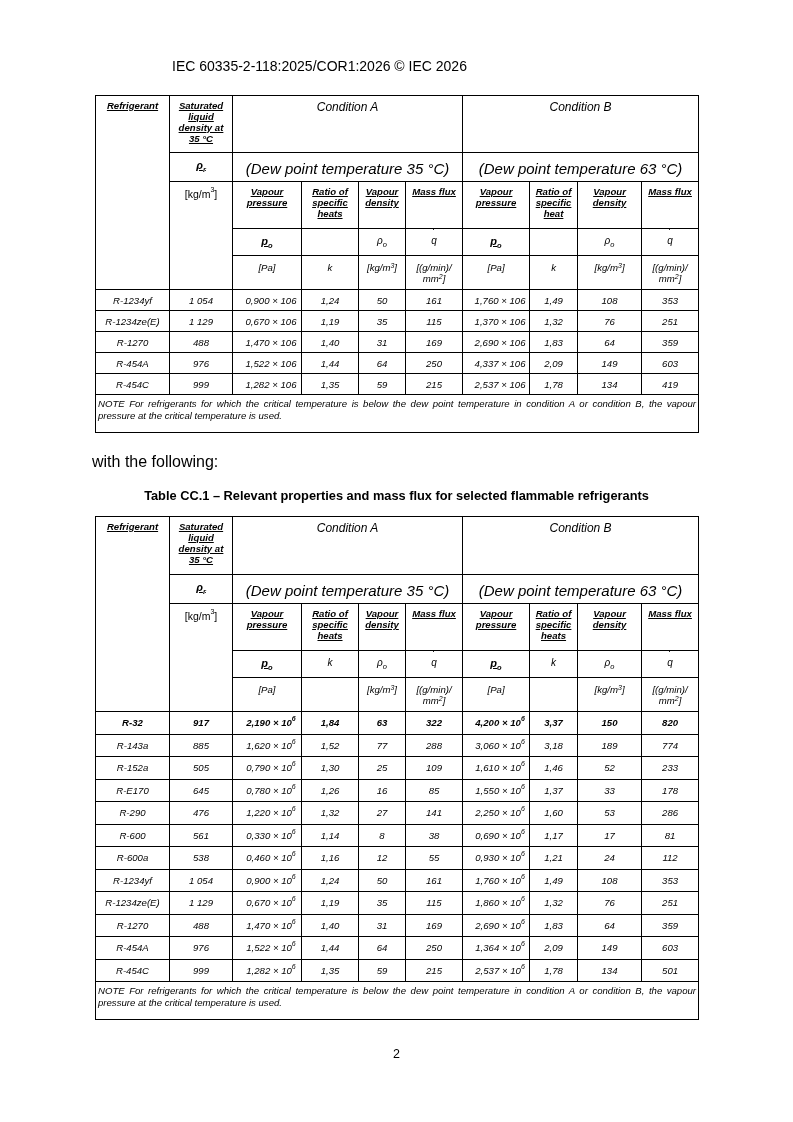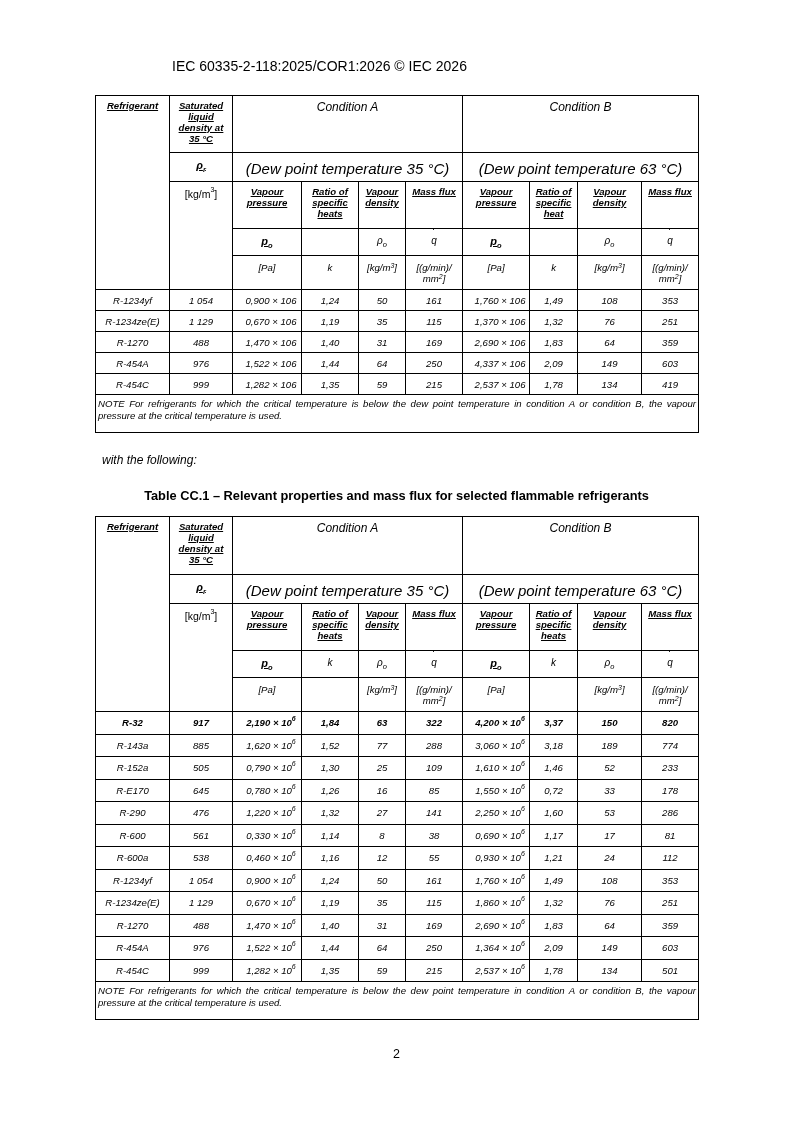--- a/index.html
+++ b/index.html
@@ -13,21 +13,21 @@
   .hdr { font-weight: bold; font-style: italic; line-height: 11px; padding-top: 4px !important; text-decoration: underline; }
   .sym { font-weight: bold; font-style: italic; font-size: 11px; padding-top: 6px !important; text-decoration: underline; }
   .symsm { font-style: italic; font-size: 10px; padding-top: 6px !important; }
   .unit { font-style: italic; padding-top: 6px !important; line-height: 11px; }
   .unitn { padding-top: 6px !important; font-size: 10.5px; }
   .dew { font-style: italic; padding-top: 7px !important; font-size: 15px; }
   .cond { font-weight: normal; font-style: italic; padding-top: 4px !important; font-size: 12px; margin-left: 32px; }
   .data td { vertical-align: middle; font-style: italic; }
   .data td.vp { text-align: center; padding-left: 10px; }
   .note td { text-align: justify; font-style: italic; padding: 3px 2px 4px 2px; line-height: 12px; vertical-align: top; font-size: 9.6px; }
-  .between { position: absolute; left: 102px; top: 453px; font-style: italic; font-size: 12px; }
+  .between { position: absolute; left: 92px; top: 453px; font-size: 16px; }
   .caption { position: absolute; top: 488px; left: 0; width: 793px; text-align: center;
              font-weight: bold; font-size: 12.8px; }
   .pagenum { position: absolute; top: 1047px; left: 0; width: 793px; text-align: center; font-size: 12.5px; }
   sup { font-size: 7px; vertical-align: top; position: relative; top: -2px; }
   sub { font-size: 7.5px; }
   .qdot { display: inline-block; position: relative; }
   .qdot::before { content: "˙"; position: absolute; left: 1px; top: -7px; font-style: normal; }
 </style>
 </head>
 <body>
@@ -258,21 +258,21 @@
         <td>233</td>
       </tr>
       <tr class="data" style="height: 22.5px;">
         <td>R-E170</td>
         <td>645</td>
         <td class="vp"><span>0,780</span><span> × 10</span><sup>6</sup></td>
         <td>1,26</td>
         <td>16</td>
         <td>85</td>
         <td class="vp"><span>1,550</span><span> × 10</span><sup>6</sup></td>
-        <td>0,72</td>
+        <td>1,37</td>
         <td>33</td>
         <td>178</td>
       </tr>
       <tr class="data" style="height: 22.5px;">
         <td>R-290</td>
         <td>476</td>
         <td class="vp"><span>1,220</span><span> × 10</span><sup>6</sup></td>
         <td>1,32</td>
         <td>27</td>
         <td>141</td>

